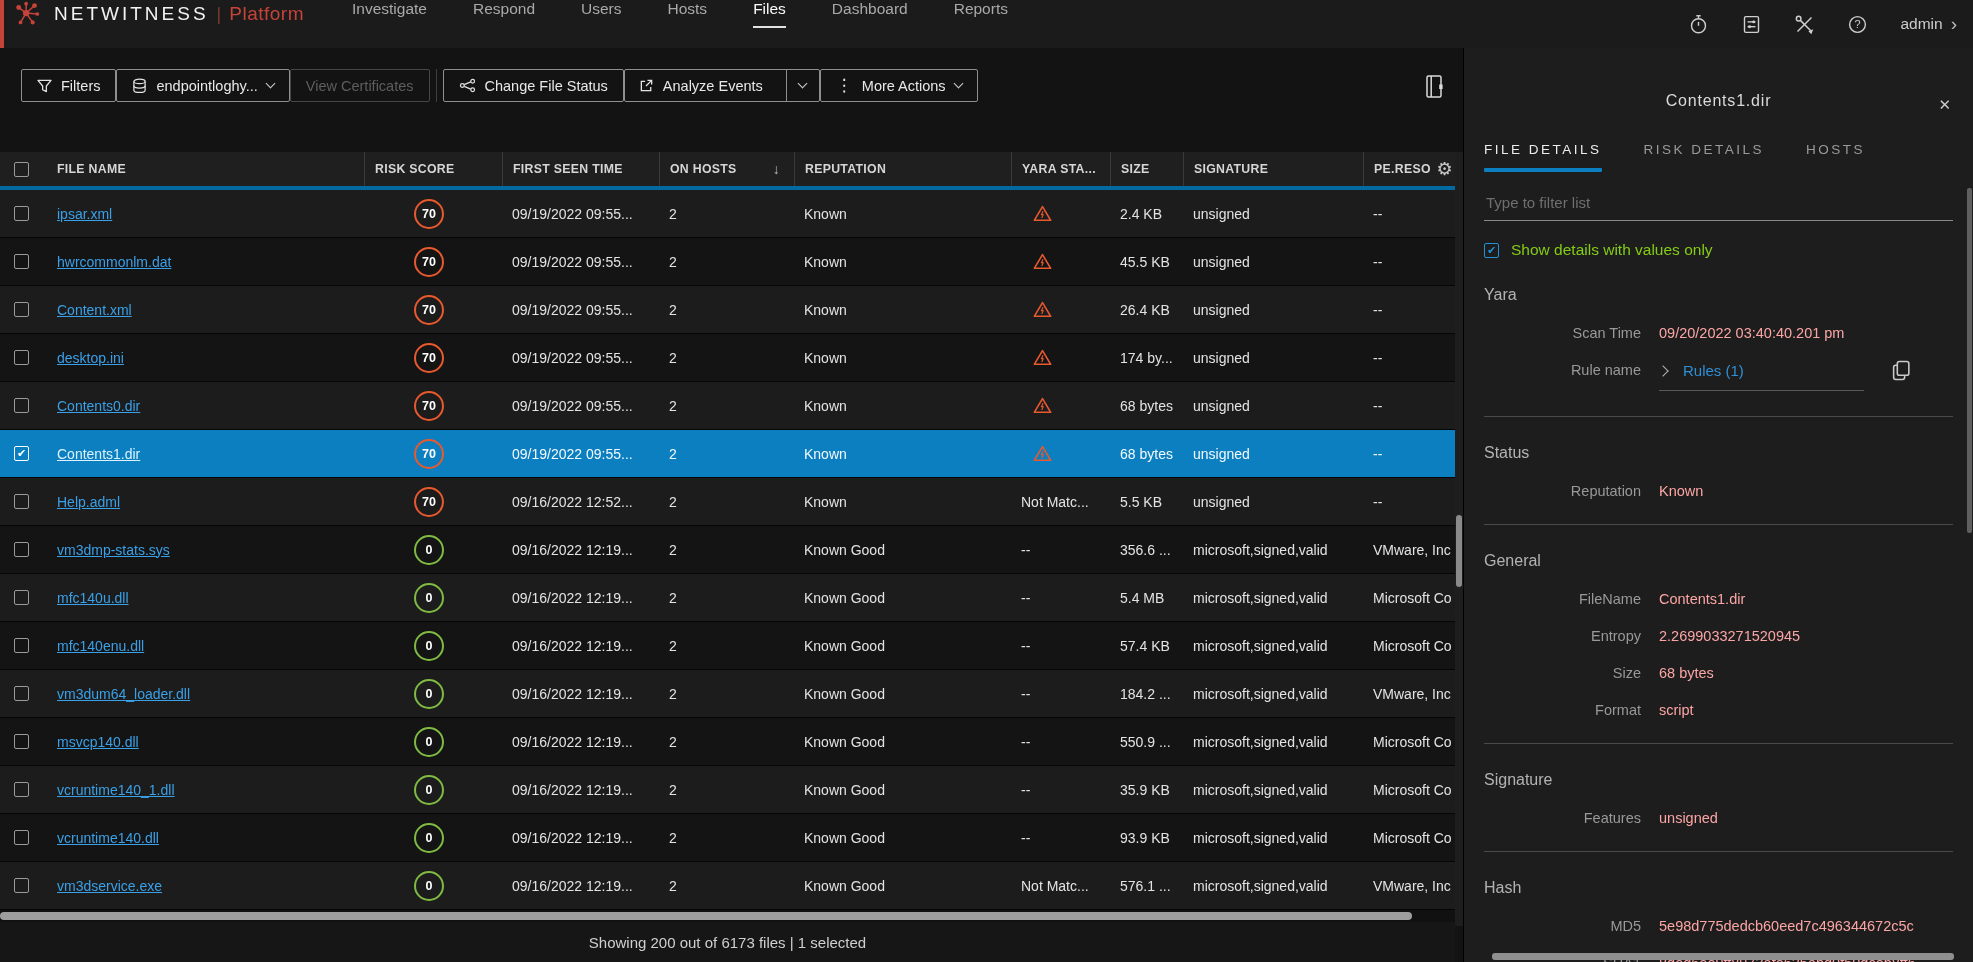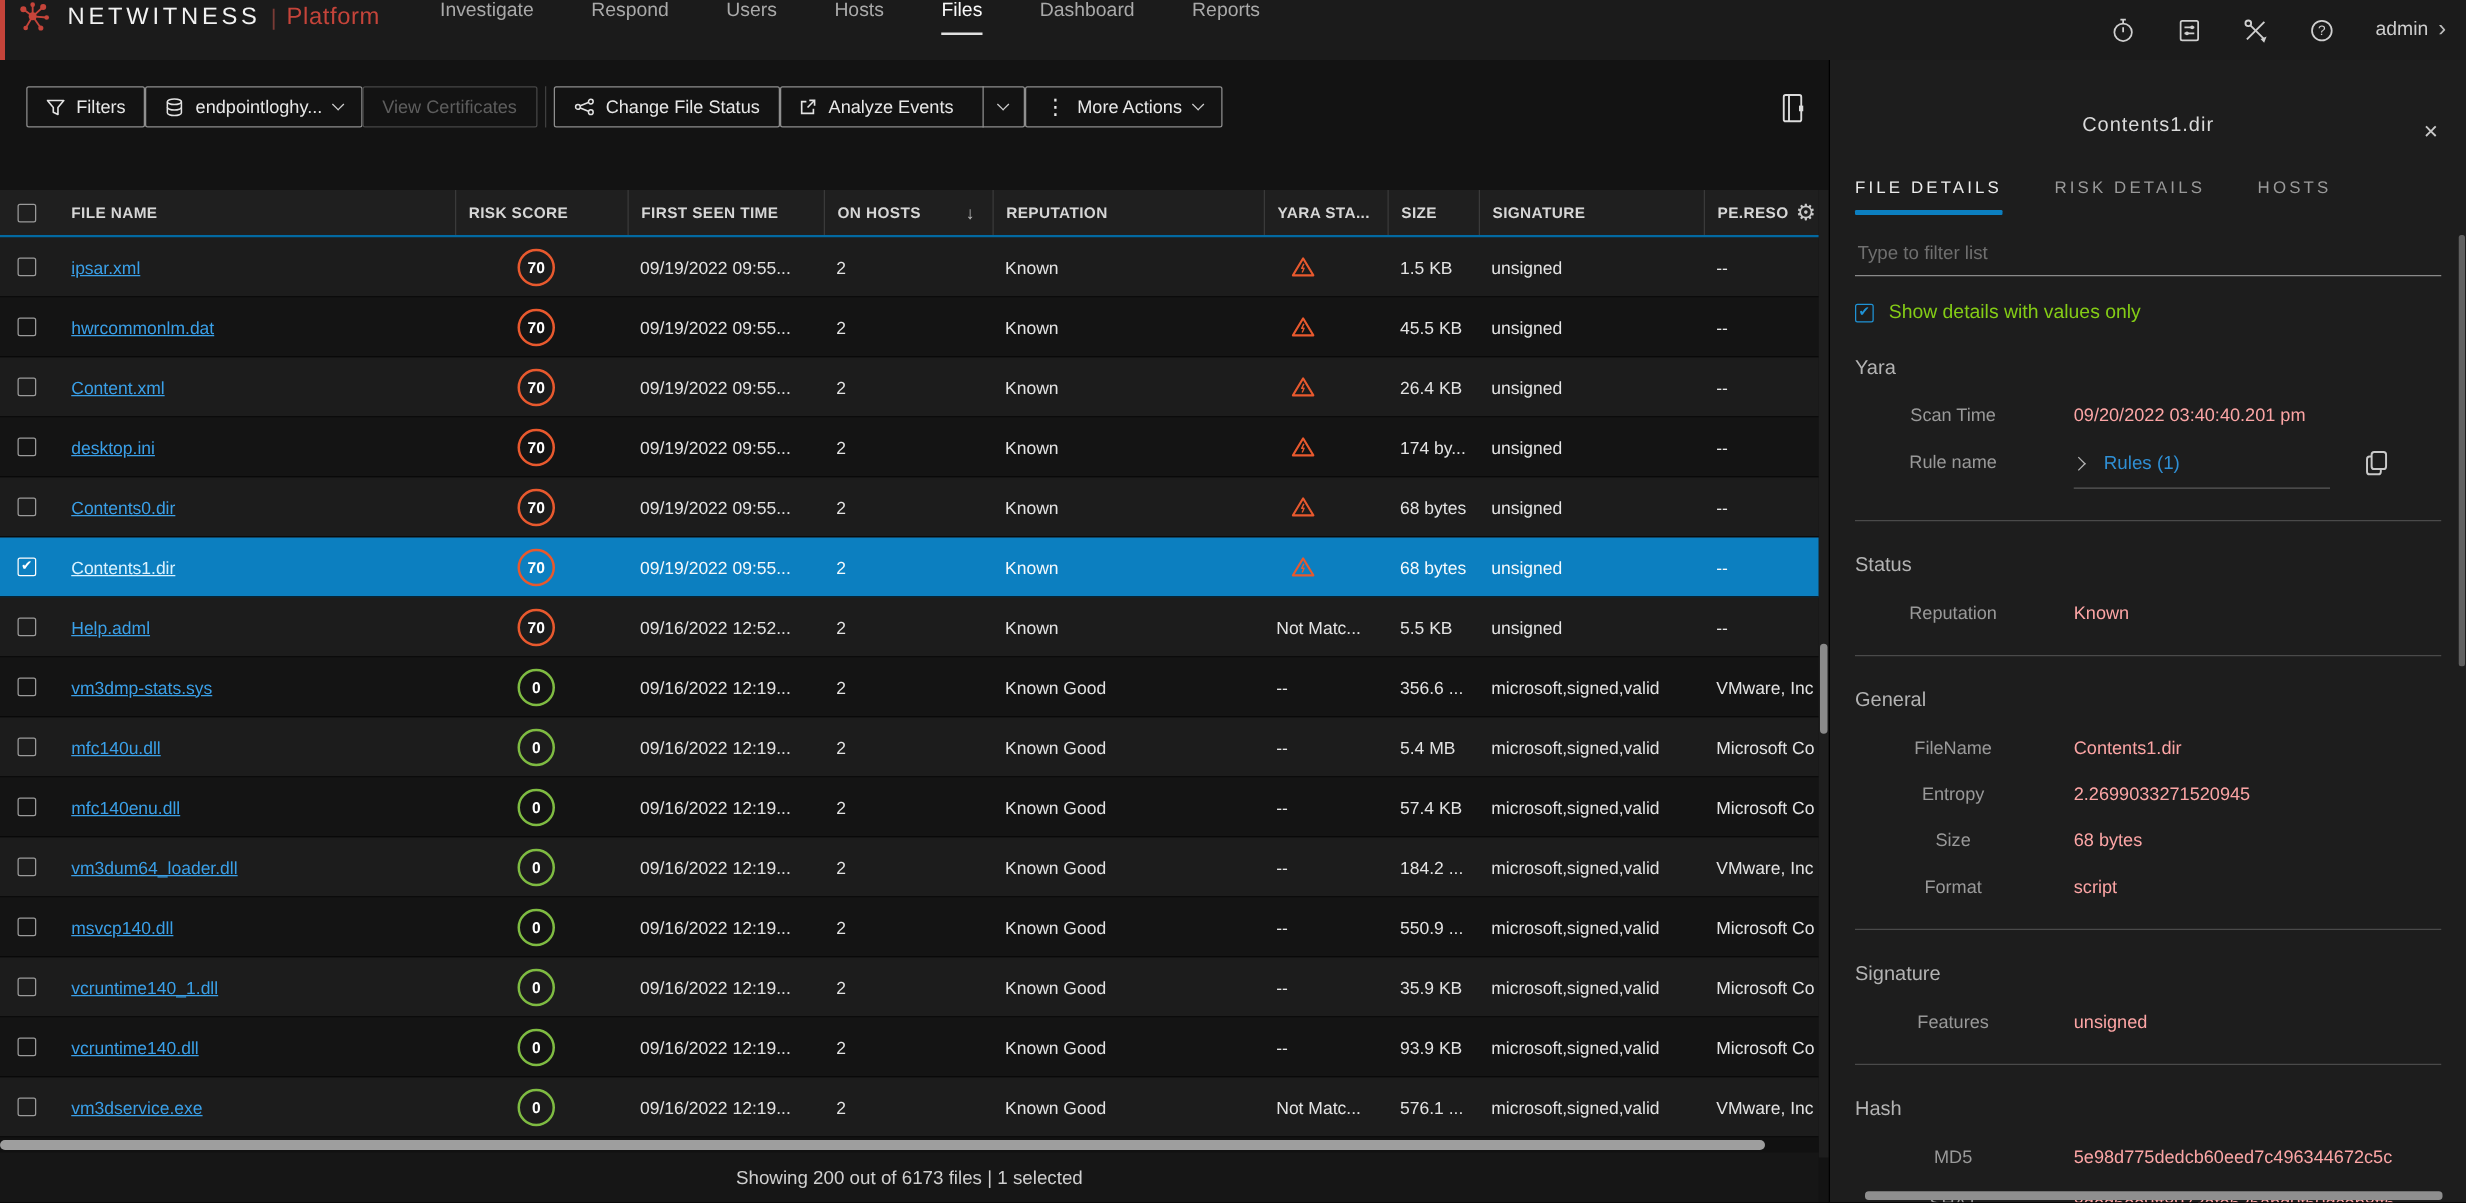--- a/index.html
+++ b/index.html
@@ -36,21 +36,21 @@
   .split{padding:0;}
   .split .seg-main{display:inline-flex;align-items:center;gap:9px;padding:0 14px;height:33px;}
   .split .seg-chev{display:inline-flex;align-items:center;justify-content:center;width:33px;height:33px;border-left:1px solid #8f8f8f;}
   .chev{display:inline-block;width:7px;height:7px;border-right:1.6px solid #cfcfcf;border-bottom:1.6px solid #cfcfcf;
         transform:rotate(45deg);margin-top:-4px;}
   .dots{font-size:17px;color:#e8e8e8;line-height:0;letter-spacing:0;}
   .tb-book{position:absolute;top:26px;left:1424px;cursor:pointer;}
 
   
   .ghead{position:absolute;top:104px;left:0;width:1455px;height:38px;background:#1f1f1f;display:flex;
-         border-bottom:2px solid #0369a1;}
+         border-bottom:4px solid #0369a1;}
   .hcell{display:flex;align-items:center;padding-left:10px;font-size:12.3px;font-weight:700;
          color:#d6d6d6;letter-spacing:0.3px;border-left:1px solid #3a3a3a;position:relative;cursor:pointer;}
   .hcell:first-child,.hcell:nth-child(2){border-left:none;}
   .c0{width:43px;flex:none;justify-content:center;padding-left:0;}
   .c1{width:321px;flex:none;}
   .c2{width:138px;flex:none;}
   .c3{width:157px;flex:none;}
   .c4{width:135px;flex:none;}
   .c5{width:217px;flex:none;}
   .c6{width:99px;flex:none;}
@@ -106,21 +106,21 @@
                  color:#e6e6e6;font-size:15px;padding:6px 2px 9px 2px;outline:none;
                  font-family:"Liberation Sans",sans-serif;}
   .pfilter input::placeholder{color:#6f6f6f;}
   .values-row{display:flex;align-items:center;gap:12px;margin-top:20px;cursor:pointer;}
   .pcb{width:15px;height:15px;border:1.8px solid #1f93d6;border-radius:2px;display:inline-flex;
        align-items:center;justify-content:center;flex:none;}
   .pcb::after{content:"\2714";color:#1f93d6;font-size:11px;line-height:1;}
   .values-label{font-size:15.5px;color:#84cc16;}
   .psec-title{margin-top:27px;color:#b3b3b3;font-size:16px;}
   .prow{display:flex;margin-top:21px;align-items:flex-start;position:relative;}
-  .plabel{width:157px;text-align:center;color:#999999;font-size:14.5px;flex:none;}
+  .plabel{width:157px;text-align:right;color:#999999;font-size:14.5px;flex:none;}
   .pvalue{margin-left:18px;color:#fca5a5;font-size:14.5px;word-break:break-all;}
   .rule-wrap{margin-left:18px;display:flex;align-items:center;gap:16px;border-bottom:1px solid #5a5a5a;
              padding-bottom:11px;width:205px;}
   .chev-right{display:inline-block;width:8px;height:8px;border-right:1.6px solid #b5b5b5;
               border-top:1.6px solid #b5b5b5;transform:rotate(45deg);}
   .plink{color:#2f8fd4;font-size:15px;cursor:pointer;}
   .copy-ic{position:absolute;right:42px;top:-2px;cursor:pointer;}
   .pdivider{margin-top:25px;border-top:1px solid #4a4a4a;}
   .panel-vscroll{position:absolute;top:140px;right:1px;width:5px;height:345px;background:#5f5f5f;border-radius:2px;}
   .panel-hscroll{position:absolute;bottom:2px;left:28px;width:462px;height:7px;background:#8f8f8f;border-radius:3px;}
@@ -325,21 +325,21 @@
     <div class="cell c4">2</div>
     <div class="cell c5">Known</div>
     <div class="cell c6">
             <span style="margin-left:12px;display:inline-flex;">
     <svg class="icon" width="19" height="17" viewBox="0 0 20 18">
       <path d="M10 1.8 L18.7 16.2 H1.3 Z" fill="none" stroke="#e8592e" stroke-width="1.7" stroke-linejoin="round"></path>
       <path d="M10.6 6.5 L8.8 10.2 H10.8 L9.2 13.8" fill="none" stroke="#e8592e" stroke-width="1.2" stroke-linejoin="round"></path>
     </svg>
   </span>
           </div>
-    <div class="cell c7">1.5 KB</div>
+    <div class="cell c7">2.4 KB</div>
     <div class="cell c8">unsigned</div>
     <div class="cell c9">--</div>
   </div>
         <div class="trow">
     <div class="cell c0">
             <span class="cb"></span>
           </div>
     <div class="cell c1">
             <span class="flink">hwrcommonlm.dat</span>
           </div>

